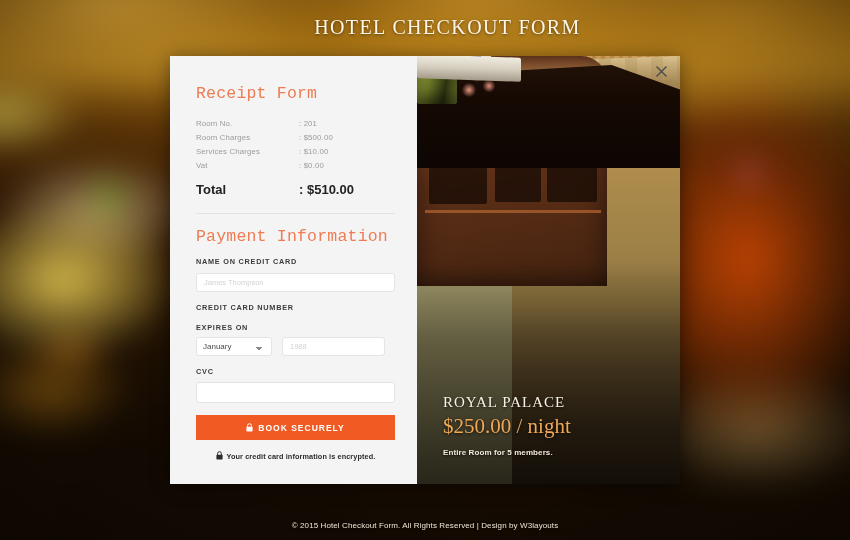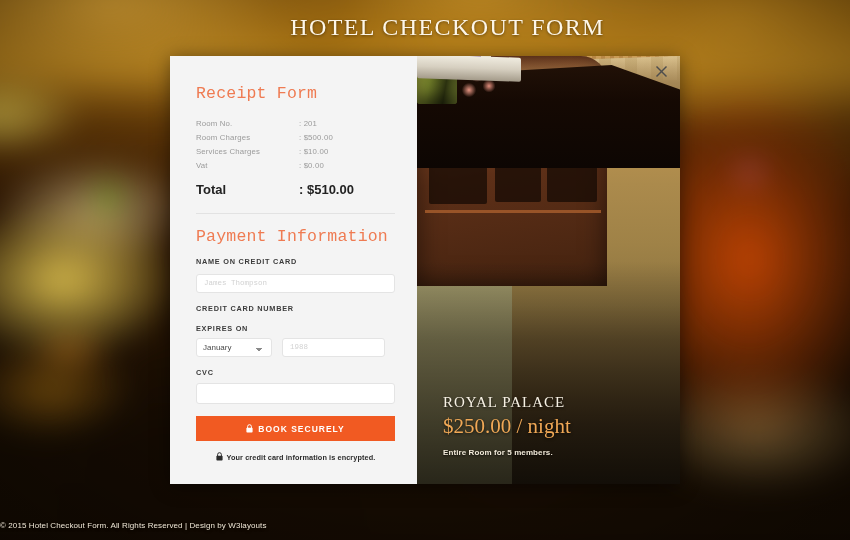--- a/index.html
+++ b/index.html
@@ -81,21 +81,21 @@
     position: absolute;
     top: 0; left: 0; right: 0;
     height: 54px;
     z-index: 5;
     display: flex;
     align-items: center;
     justify-content: center;
   }
   #page-title {
     font-family: "Liberation Serif", serif;
-    font-size: 24px;
+    font-size: 20px;
     letter-spacing: 1.4px;
     color: #fdf6e8;
     text-shadow: 0 1px 3px rgba(0,0,0,.45);
     font-weight: 400;
     margin-left: 45px;
   }
 
   
   #modal {
     position: absolute;
@@ -175,21 +175,21 @@
 
   .txt {
     width: 100%;
     height: 19px;
     border: 1px solid #e4e4e4;
     background: #fff;
     border-radius: 3px;
     font-size: 7.5px;
     color: #2b2b2b;
     padding: 0 7px;
-    font-family: Liberation Mono, monospace;
+    font-family: Liberation Sans, sans-serif;
     outline: none;
   }
   .txt::placeholder { color: #d2d2d2; }
 
   .field-block { margin-bottom: 11px; }
 
   
   .card-row { position: relative; }
   #card-brand-icon {
     position: absolute;
@@ -440,21 +440,21 @@
     text-shadow: 0 1px 2px rgba(0,0,0,.75);
     line-height: 1.75;
     letter-spacing: .1px;
   }
 
   
   #page-footer {
     position: absolute;
     left: 0; right: 0; bottom: 8px;
     z-index: 6;
-    text-align: left;
+    text-align: center;
   }
   #footer-text {
     font-size: 8px;
     color: #efe6d4;
     text-shadow: 0 1px 3px rgba(0,0,0,.75);
     letter-spacing: .1px;
   }
 </style>
 </head>
 <body>

